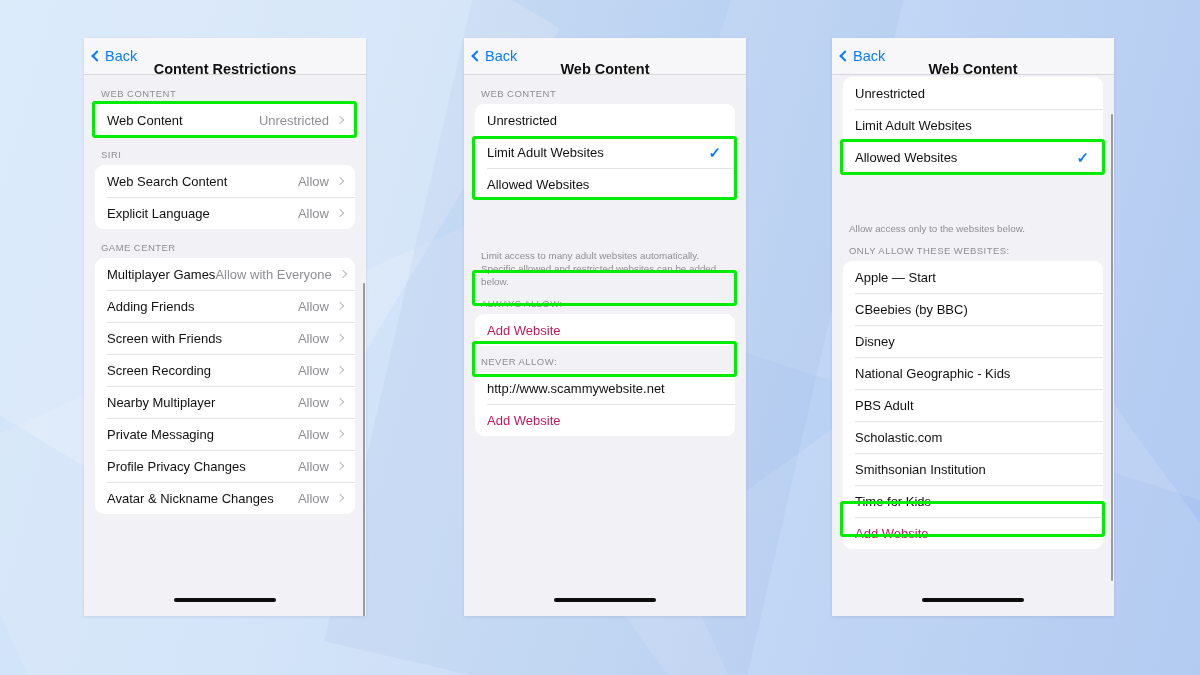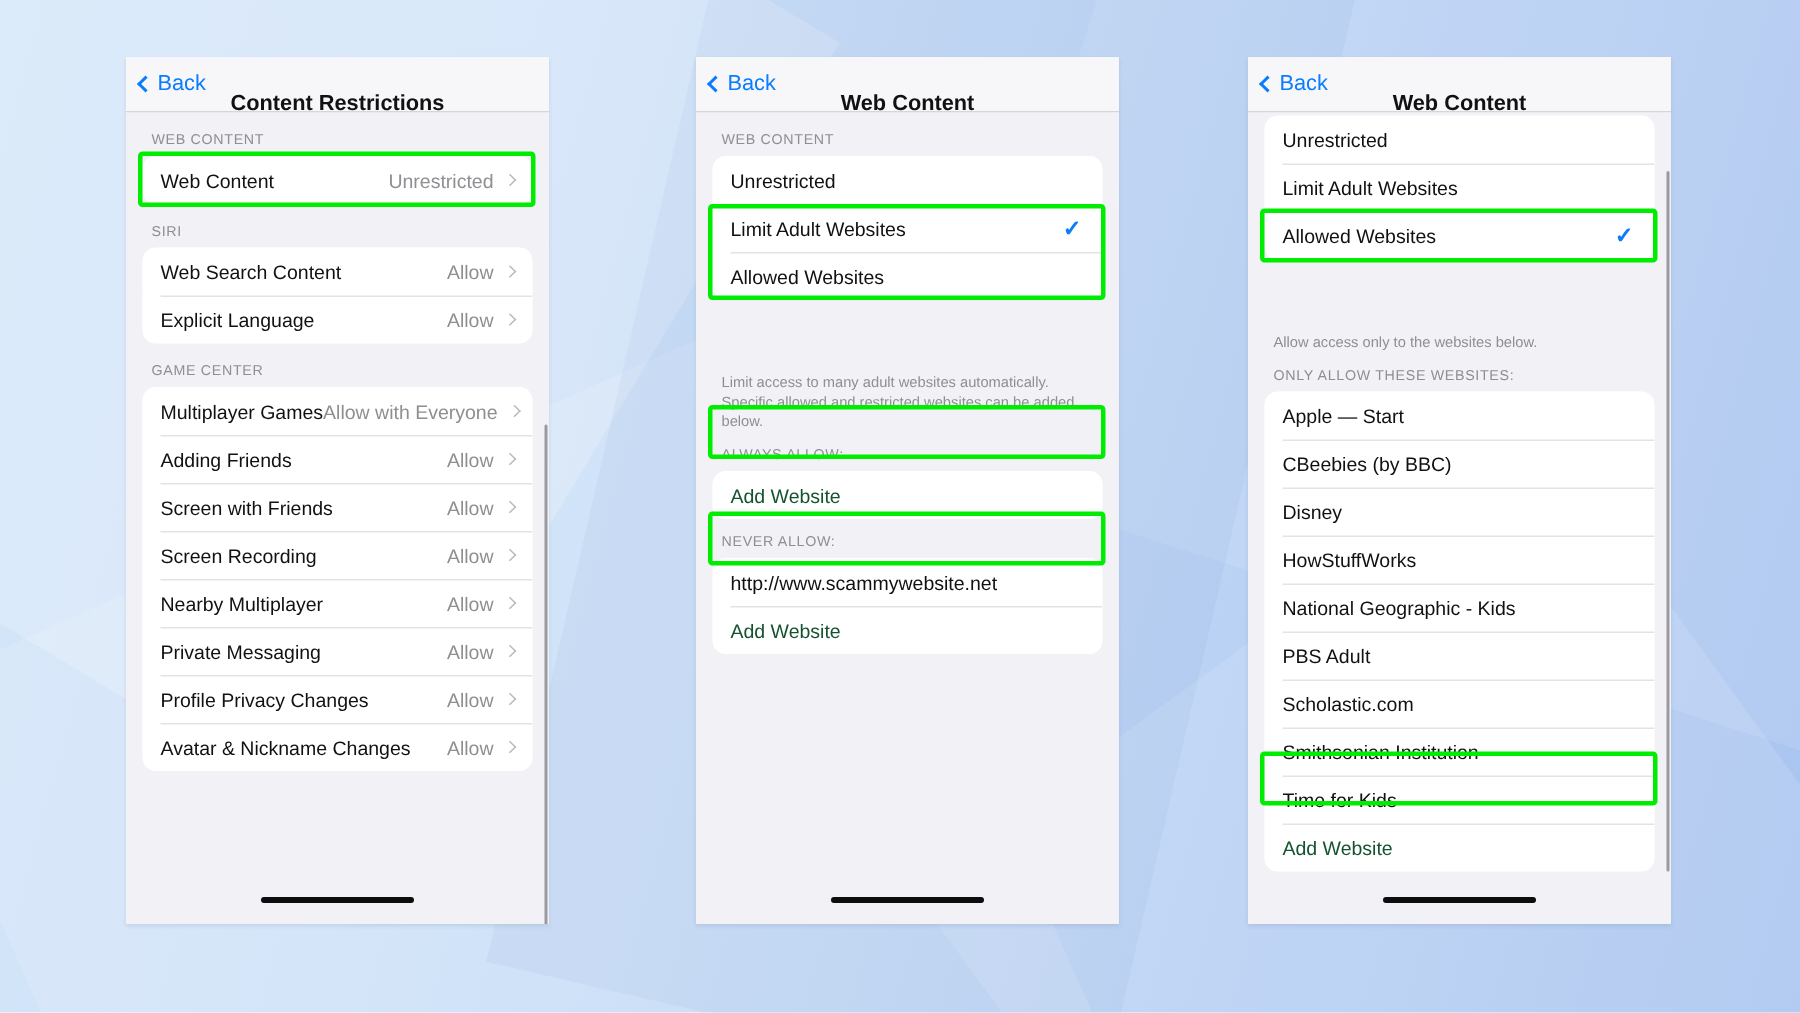--- a/index.html
+++ b/index.html
@@ -154,21 +154,21 @@
     transform: rotate(45deg);
     flex: 0 0 auto;
   }
   .row .check {
     color: #0a7cff;
     font-size: 15px;
     font-weight: bold;
     line-height: 1;
     margin-right: 2px;
   }
-  .row.link { color: #14532d; }
+  .row.link { color: #be185d; }
 
   .footnote {
     font-size: 9.8px;
     line-height: 13px;
     color: #8e8e93;
     padding: 6px 6px 0 6px;
     margin-top: 43px;
   }
 
   
@@ -377,23 +377,20 @@
       <div class="row">
         <span class="label">Apple — Start</span>
       </div>
       <div class="row">
         <span class="label">CBeebies (by BBC)</span>
       </div>
       <div class="row">
         <span class="label">Disney</span>
       </div>
       <div class="row">
-        <span class="label">HowStuffWorks</span>
-      </div>
-      <div class="row">
         <span class="label">National Geographic - Kids</span>
       </div>
       <div class="row">
         <span class="label">PBS Adult</span>
       </div>
       <div class="row">
         <span class="label">Scholastic.com</span>
       </div>
       <div class="row">
         <span class="label">Smithsonian Institution</span>

